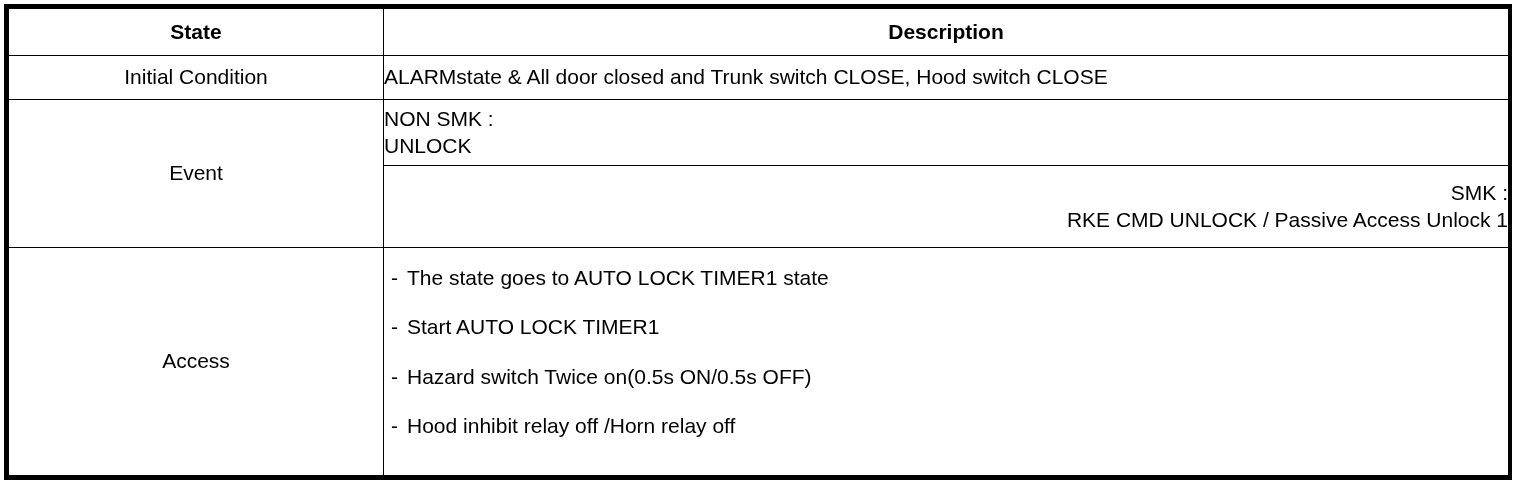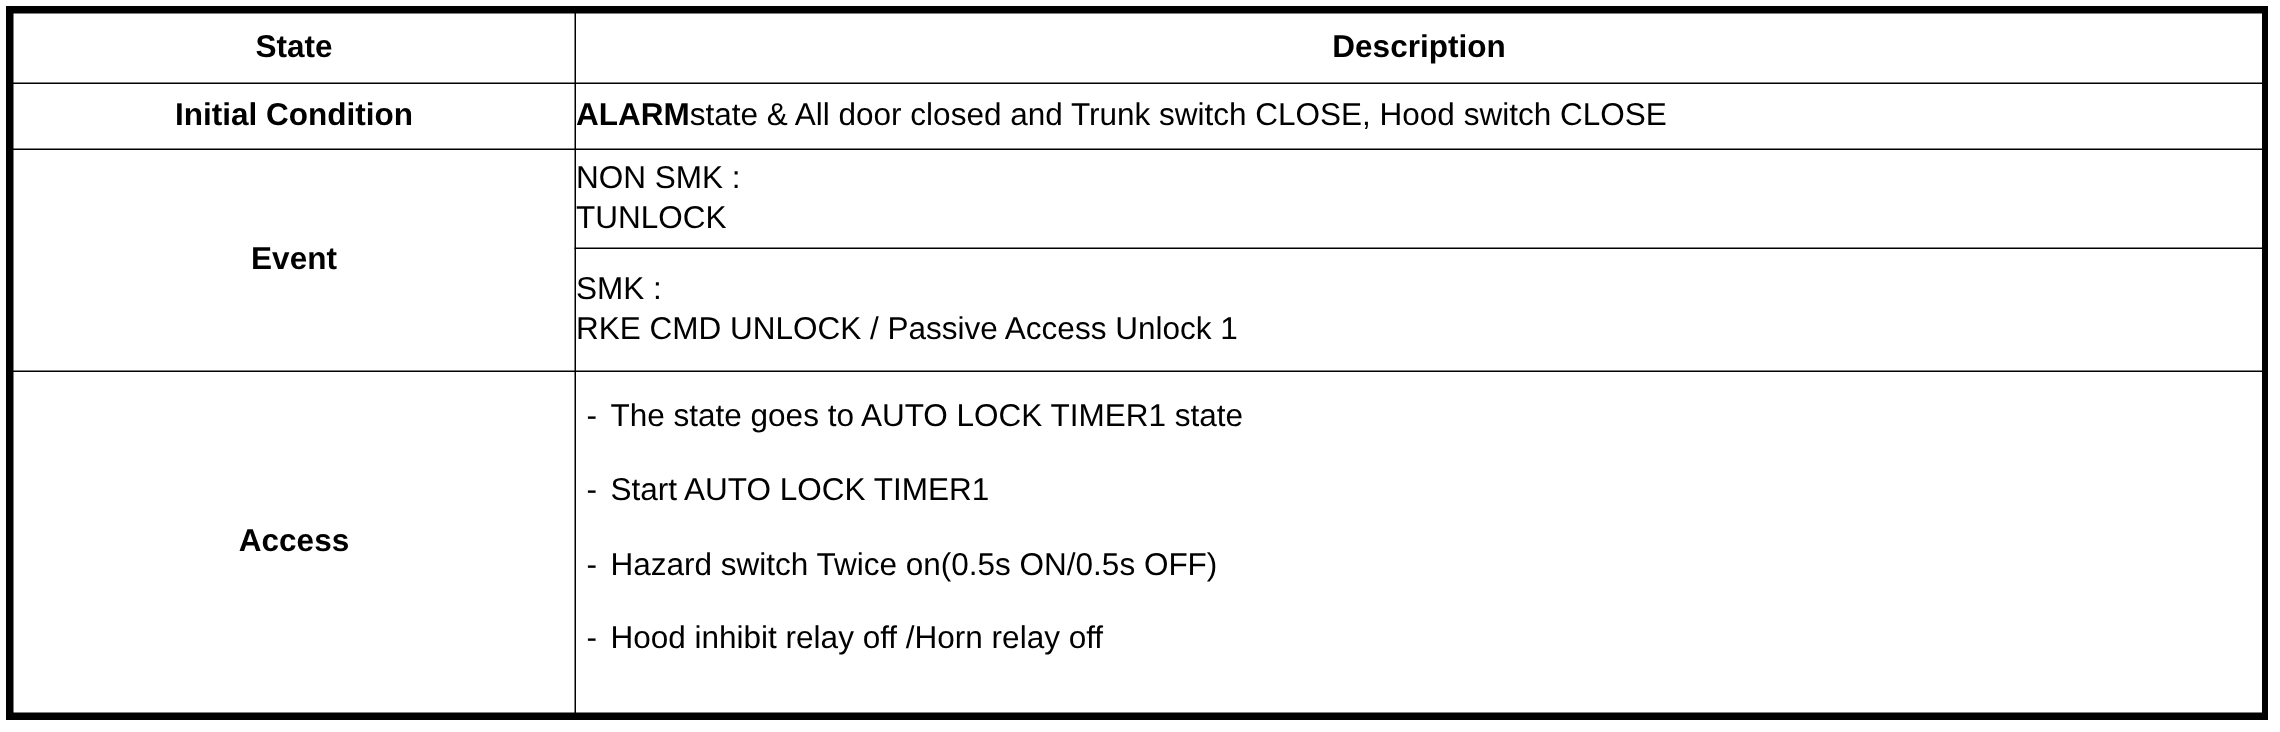--- a/index.html
+++ b/index.html
@@ -39,40 +39,40 @@
     font-size: 21px;
     line-height: 1.28;
   }
 
   
   col.col-state { width: 375px; }
   col.col-desc  { width: 1125px; }
 
   .cell-center {
     text-align: center;
-    font-weight: bold;
+    font-weight: normal;
   }
   .cell-head {
     text-align: center;
     font-weight: bold;
     height: 46px;
   }
   .cell-left {
     text-align: left;
     padding: 4px 0 4px 7px;
     vertical-align: middle;
   }
 
   .row-head td { height: 46px; }
   .row-initial td { height: 43px; }
   .row-event-a td { height: 65px; margin-top: 20px; }
-  .row-event-b td { height: 81px; }
+  .row-event-b td { height: 81px; text-align: right; }
 
   .desc-line { white-space: nowrap; }
-  .bold { font-weight: bold; }
+  .bold { font-weight: normal; }
 
   
   .action-cell {
     vertical-align: top;
     padding: 0;
   }
   .action-list {
     display: flex;
     flex-direction: column;
     justify-content: space-around;
@@ -111,21 +111,21 @@
           <span class="desc-line">
             <span class="bold">ALARM</span><span>state &amp; All door closed and Trunk switch CLOSE, Hood switch CLOSE</span>
           </span>
         </td>
       </tr>
 
       <tr class="row-event-a">
         <td class="cell-center" rowspan="2">Event</td>
         <td class="cell-left">
           <div class="desc-line">NON SMK :</div>
-          <div class="desc-line">TUNLOCK</div>
+          <div class="desc-line">UNLOCK</div>
         </td>
       </tr>
 
       <tr class="row-event-b">
         <td class="cell-left">
           <div class="desc-line">SMK :</div>
           <div class="desc-line">RKE CMD UNLOCK / Passive Access Unlock 1</div>
         </td>
       </tr>
 

